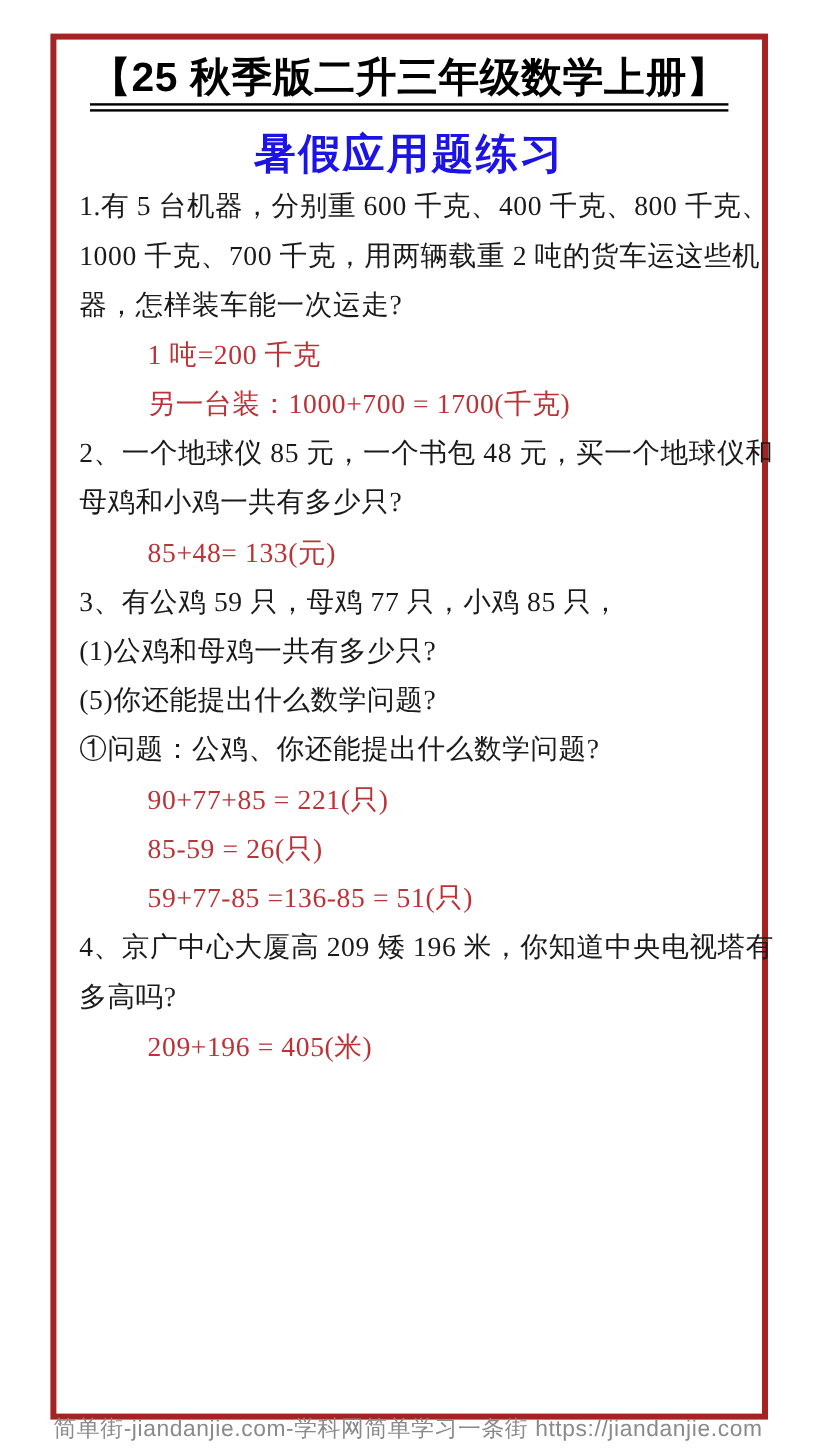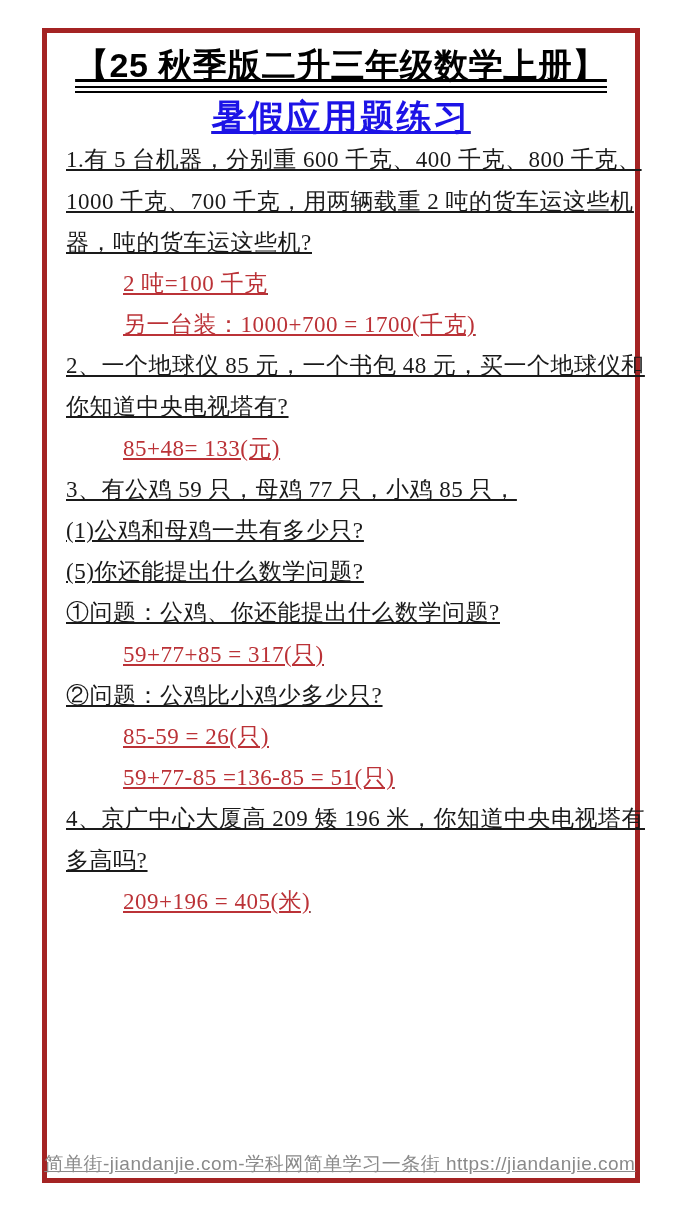--- a/index.html
+++ b/index.html
@@ -2,21 +2,21 @@
 <html style="--subtitle-blue: #1c13e6; --answer-red: #bb3237; --border-red: #a42323; --footer-gray: #8a8a8a;"><head>
 <meta charset="utf-8">
 <style>
   :root {
     --subtitle-blue: #1c13e6;
     --answer-red: #bb3237;
     --border-red: #a42323;
     --footer-gray: #8a8a8a;
     --ink: #1a1a1a;
   }
-  * { box-sizing: border-box; text-decoration: underline; }
+  * { box-sizing: border-box; }
   html, body { margin: 0; padding: 0; }
   body {
     width: 680px;
     height: 1209px;
     background: #ffffff;
     position: relative;
     overflow: hidden;
     font-family: "Liberation Serif", "DejaVu Serif", serif;
   }
   .frame {
@@ -39,21 +39,21 @@
     font-weight: 900;
     font-size: 34px;
     line-height: 1.15;
     color: #000000;
     letter-spacing: 0.5px;
     padding-bottom: 1px;
     border-bottom: 7px double #000000;
     white-space: nowrap;
   }
   .subtitle {
-    margin: 4px 0 0 0;
+    margin: 16px 0 0 0;
     text-align: center;
     font-family: "Liberation Sans", "DejaVu Sans", sans-serif;
     font-weight: 900;
     font-size: 35px;
     line-height: 1.15;
     letter-spacing: 2px;
     color: var(--subtitle-blue);
   }
   .body-text {
     margin-top: 2px;
@@ -71,52 +71,51 @@
   .line.answer {
     color: var(--answer-red);
   }
   .line.indent {
     padding-left: 57px;
   }
   .footer {
     position: absolute;
     left: 0;
     right: 0;
-    top: 1151px;
+    top: 1178px;
     text-align: center;
     font-family: "Liberation Sans", "DejaVu Sans", sans-serif;
     font-size: 19px;
     color: var(--footer-gray);
     z-index: 2;
     letter-spacing: 0.5px;
   }
 </style>
 </head>
 <body>
 
 <div class="frame">
   <div class="title-wrap">
     <h1 class="title">【25 秋季版二升三年级数学上册】</h1>
   </div>
   <h2 class="subtitle">暑假应用题练习</h2>
   <div class="body-text">
       <div class="line question">1.有 5 台机器，分别重 600 千克、400 千克、800 千克、</div>
       <div class="line question">1000 千克、700 千克，用两辆载重 2 吨的货车运这些机</div>
-      <div class="line question">器，吨的货车运这些机?</div>
-      <div class="line answer indent">2 吨=100 千克</div>
+      <div class="line question">器，怎样装车能一次运走?</div>
+      <div class="line answer indent">1 吨=200 千克</div>
       <div class="line answer indent">另一台装：1000+700 = 1700(千克)</div>
       <div class="line question">2、一个地球仪 85 元，一个书包 48 元，买一个地球仪和</div>
-      <div class="line question">你知道中央电视塔有?</div>
+      <div class="line question">母鸡和小鸡一共有多少只?</div>
       <div class="line answer indent">85+48= 133(元)</div>
       <div class="line question">3、有公鸡 59 只，母鸡 77 只，小鸡 85 只，</div>
       <div class="line question">(1)公鸡和母鸡一共有多少只?</div>
       <div class="line question">(5)你还能提出什么数学问题?</div>
       <div class="line question">①问题：公鸡、你还能提出什么数学问题?</div>
-      <div class="line answer indent">59+77+85 = 317(只)</div>
-      <div class="line question">②问题：公鸡比小鸡少多少只?</div>
+      <div class="line answer indent">90+77+85 = 221(只)</div>
       <div class="line answer indent">85-59 = 26(只)</div>
       <div class="line answer indent">59+77-85 =136-85 = 51(只)</div>
       <div class="line question">4、京广中心大厦高 209 矮 196 米，你知道中央电视塔有</div>
       <div class="line question">多高吗?</div>
       <div class="line answer indent">209+196 = 405(米)</div>
     </div>
 </div>
 
 <div class="footer">
   <span>简单街-jiandanjie.com-学科网简单学习一条街 https://jiandanjie.com</span>

